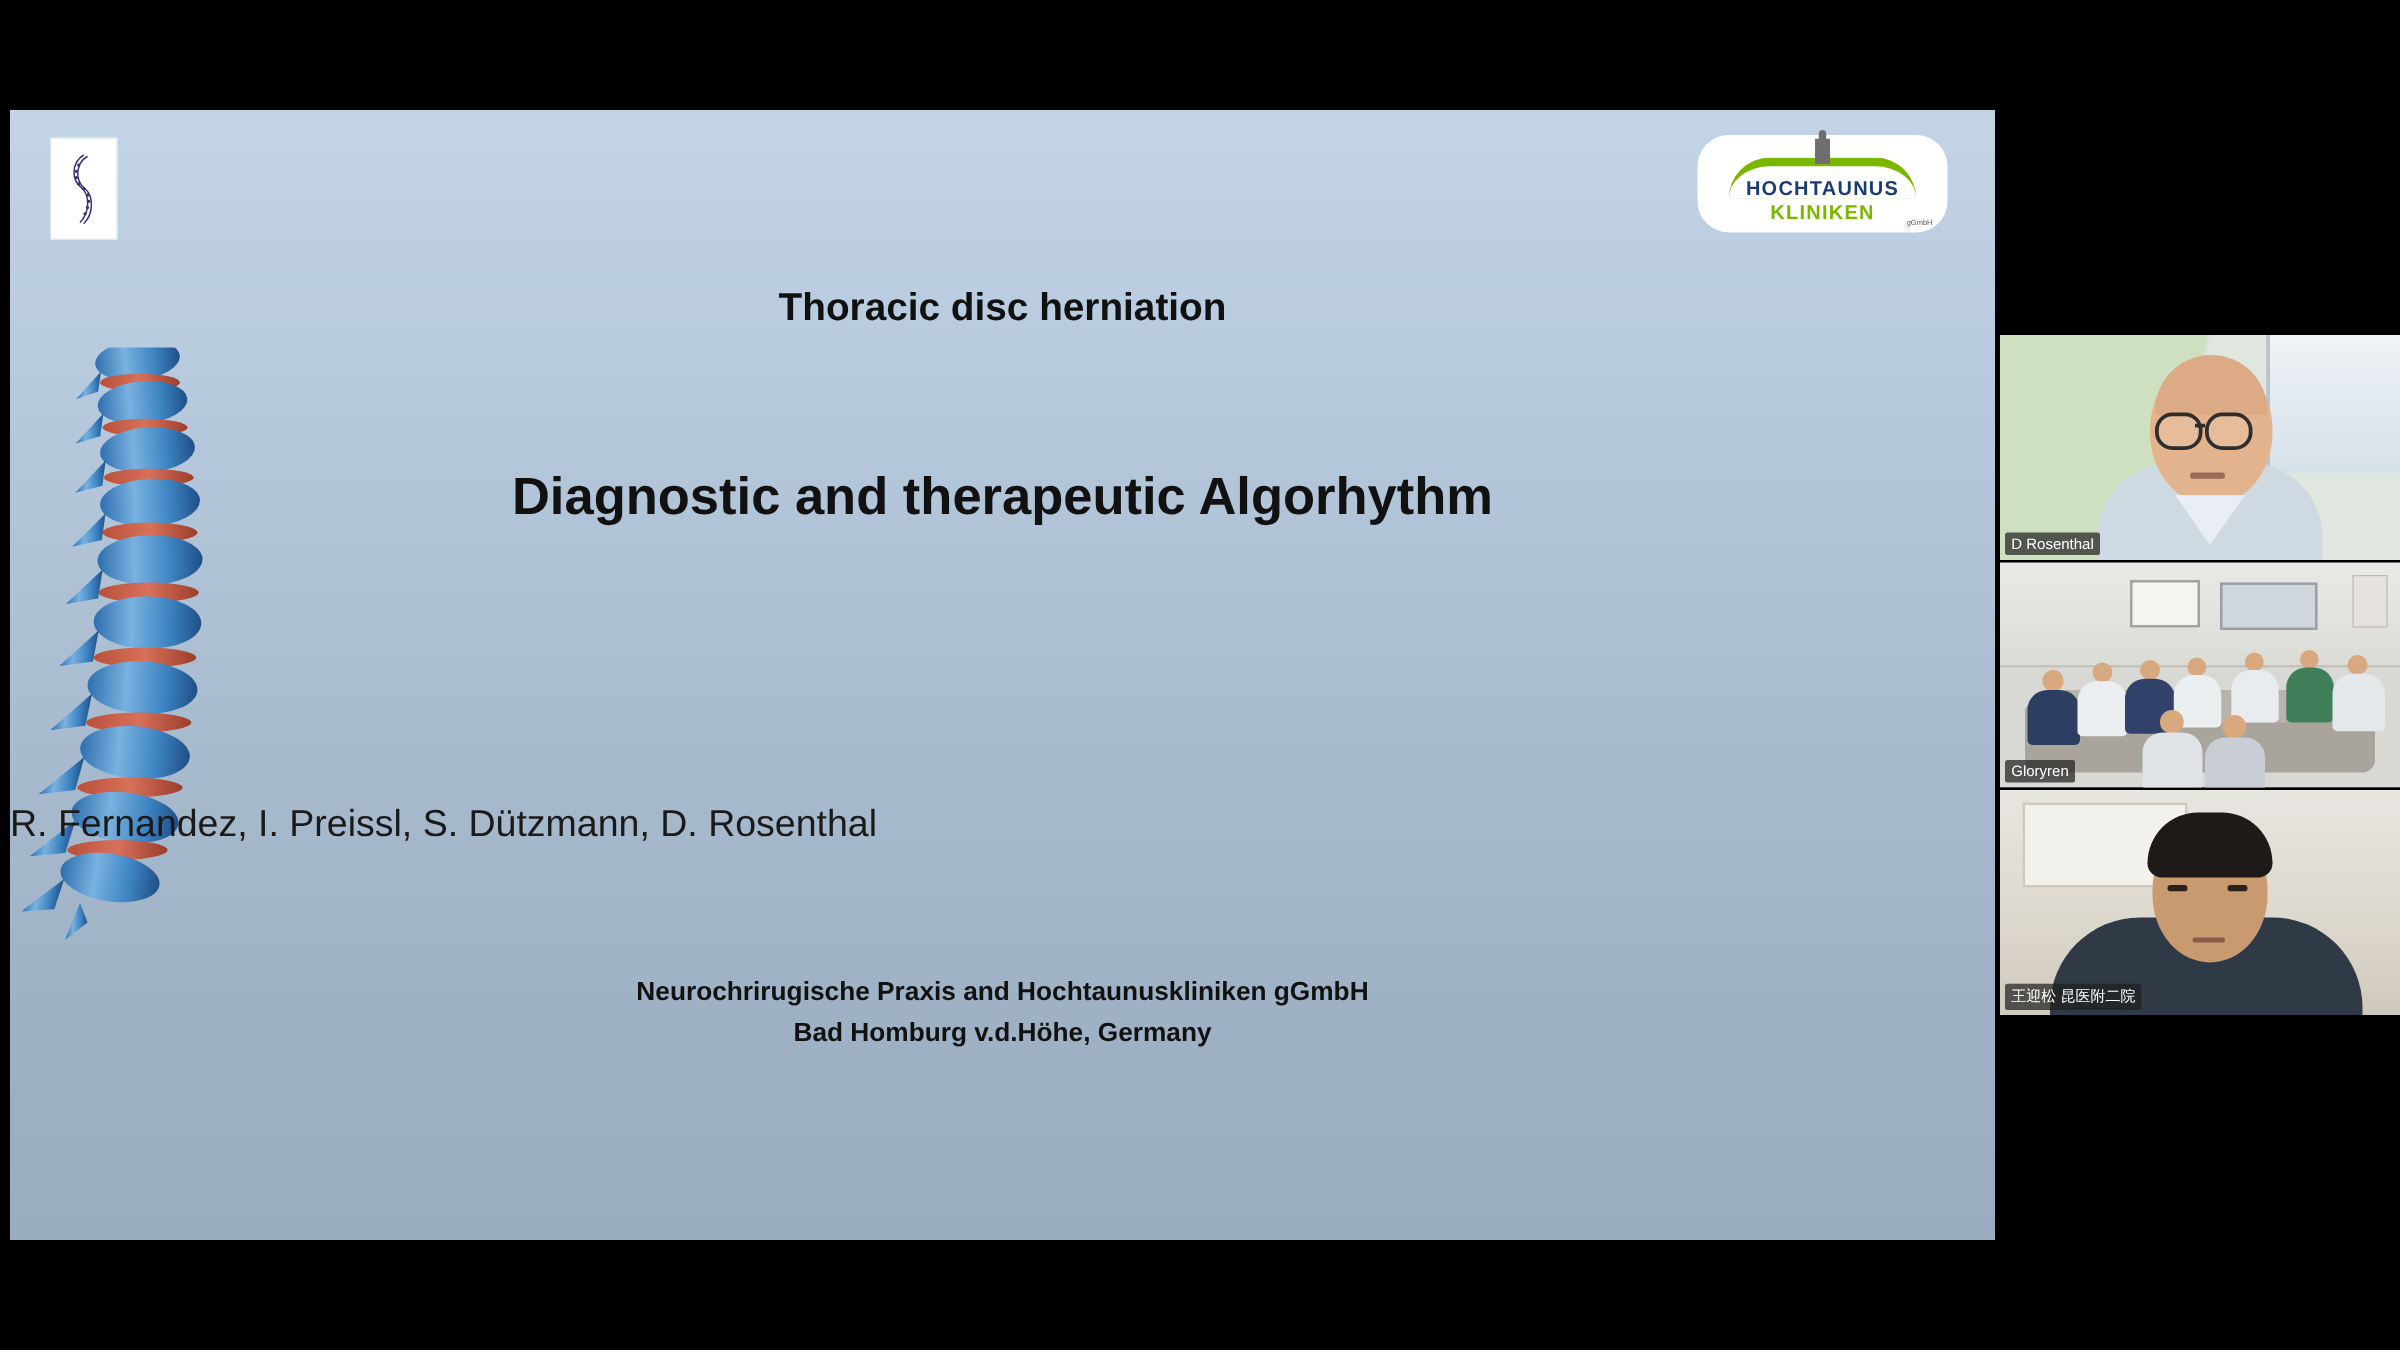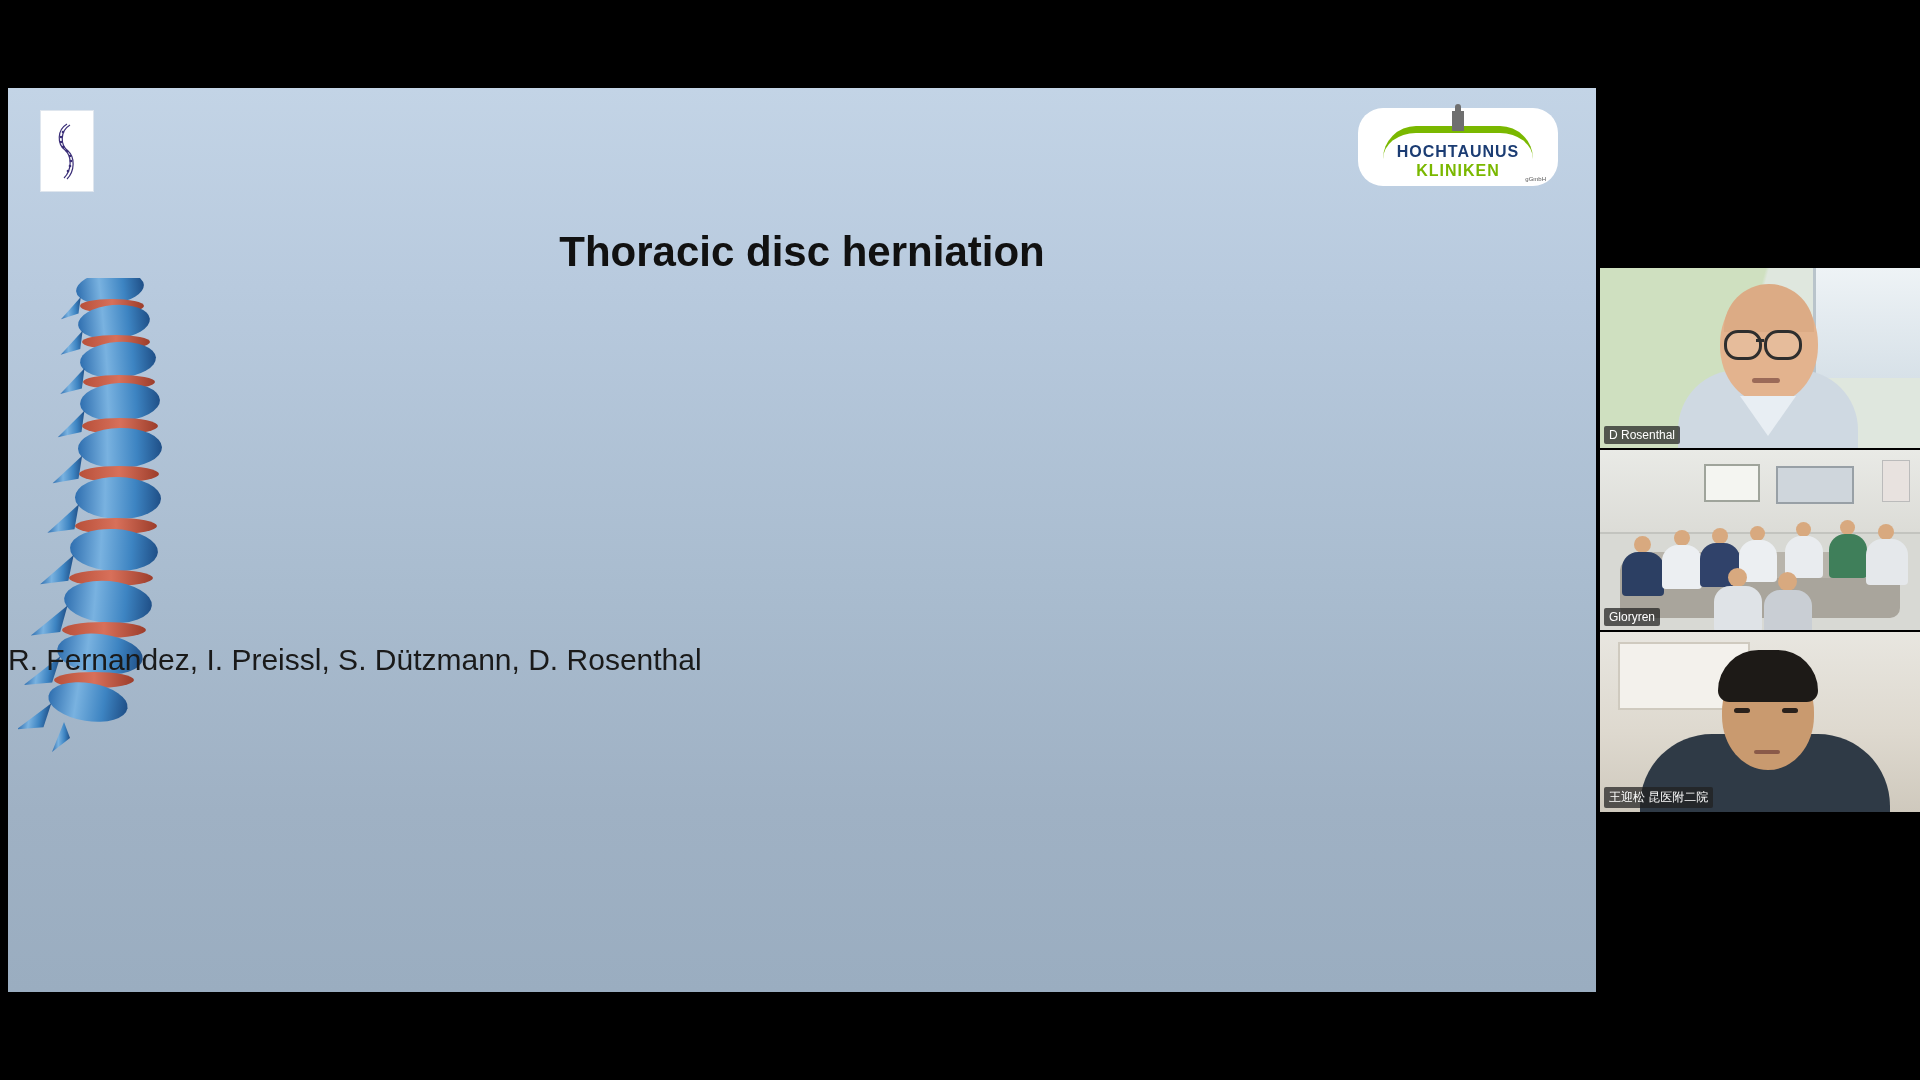--- a/index.html
+++ b/index.html
@@ -118,21 +118,21 @@
     width: 230px;
     height: 480px;
   }
 
   .slide-title-1 {
     position: absolute;
     top: 140px;
     left: 0;
     width: 100%;
     text-align: center;
-    font-size: 42px;
+    font-size: 31px;
     font-weight: bold;
     color: #111;
   }
   .slide-title-2 {
     position: absolute;
     top: 285px;
     left: 0;
     width: 100%;
     text-align: center;
     font-size: 42px;
@@ -394,21 +394,26 @@
         <ellipse cx="76" cy="402" rx="40" ry="8" fill="url(#disc)"></ellipse>
         <g transform="translate(70,424) rotate(9)">
           <ellipse cx="0" cy="0" rx="40" ry="19" fill="url(#vert)"></ellipse>
           <path d="M-36 7 L-66 38 L-40 32 Z" fill="url(#vert)"></path>
         </g>
         <path d="M46 444 L34 474 L52 460 Z" fill="url(#vert)"></path>
       </g>
     </svg>
 
     <div class="slide-title-1">Thoracic disc herniation</div>
+    <div class="slide-title-2">Diagnostic and therapeutic Algorhythm</div>
     <div class="authors">R. Fernandez, I. Preissl, S. Dützmann, D. Rosenthal</div>
+    <div class="affiliation">
+      <div>Neurochrirugische Praxis and Hochtaunuskliniken gGmbH</div>
+      <div>Bad Homburg v.d.Höhe, Germany</div>
+    </div>
   </div>
 
   <div class="tiles">
 
     <div class="tile tile-1">
       <div class="t1-bg"></div>
       <div class="t1-window"></div>
       <div class="t1-body"></div>
       <div class="t1-head"></div>
       <div class="t1-scalp"></div>

